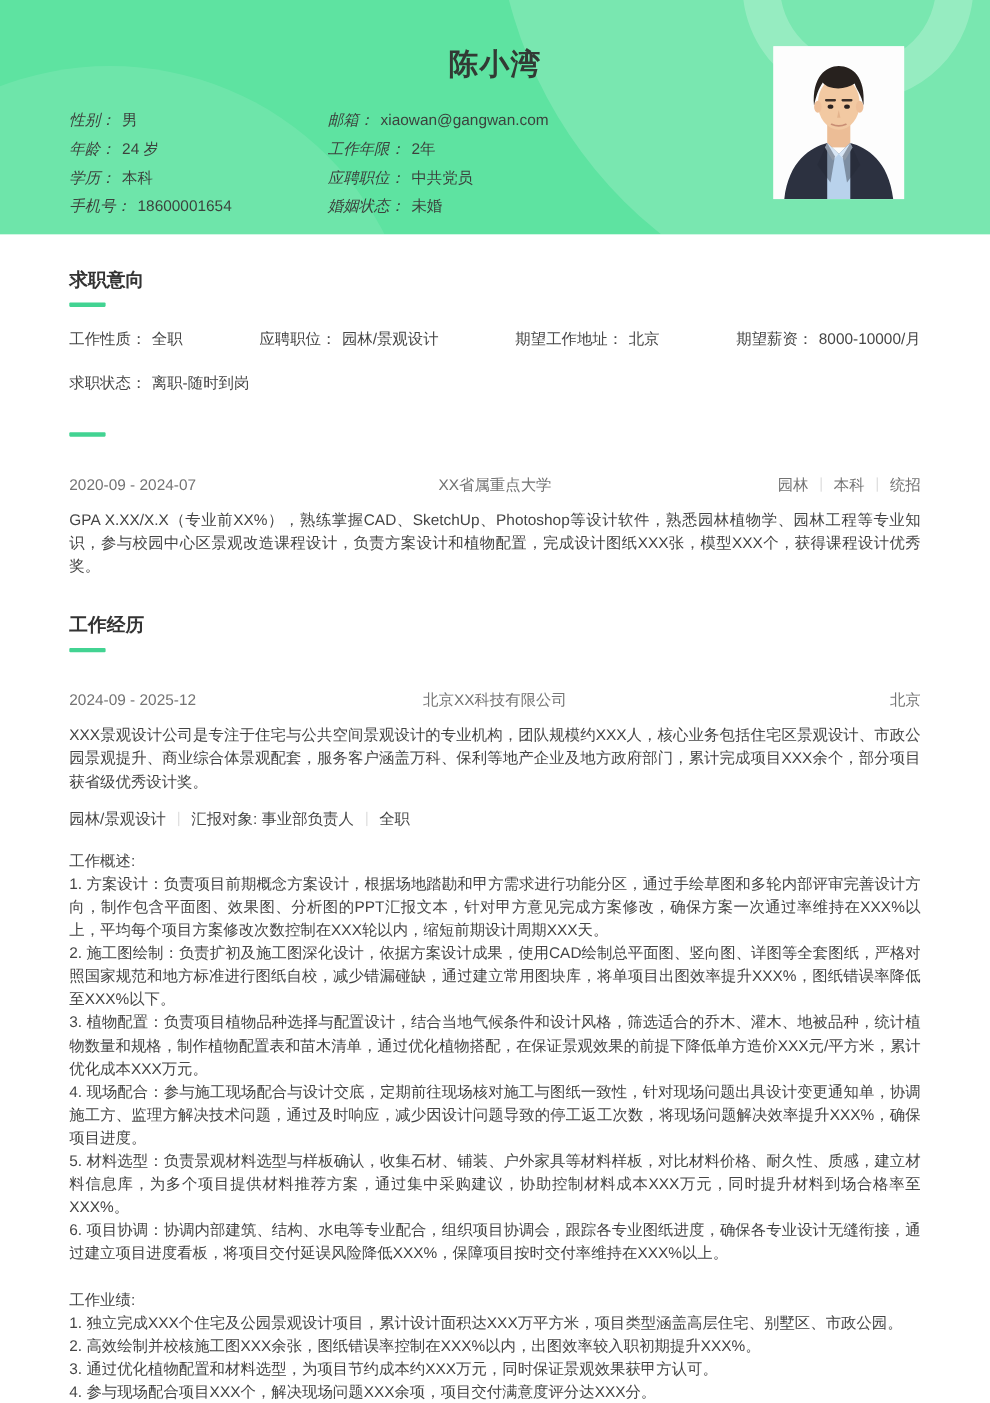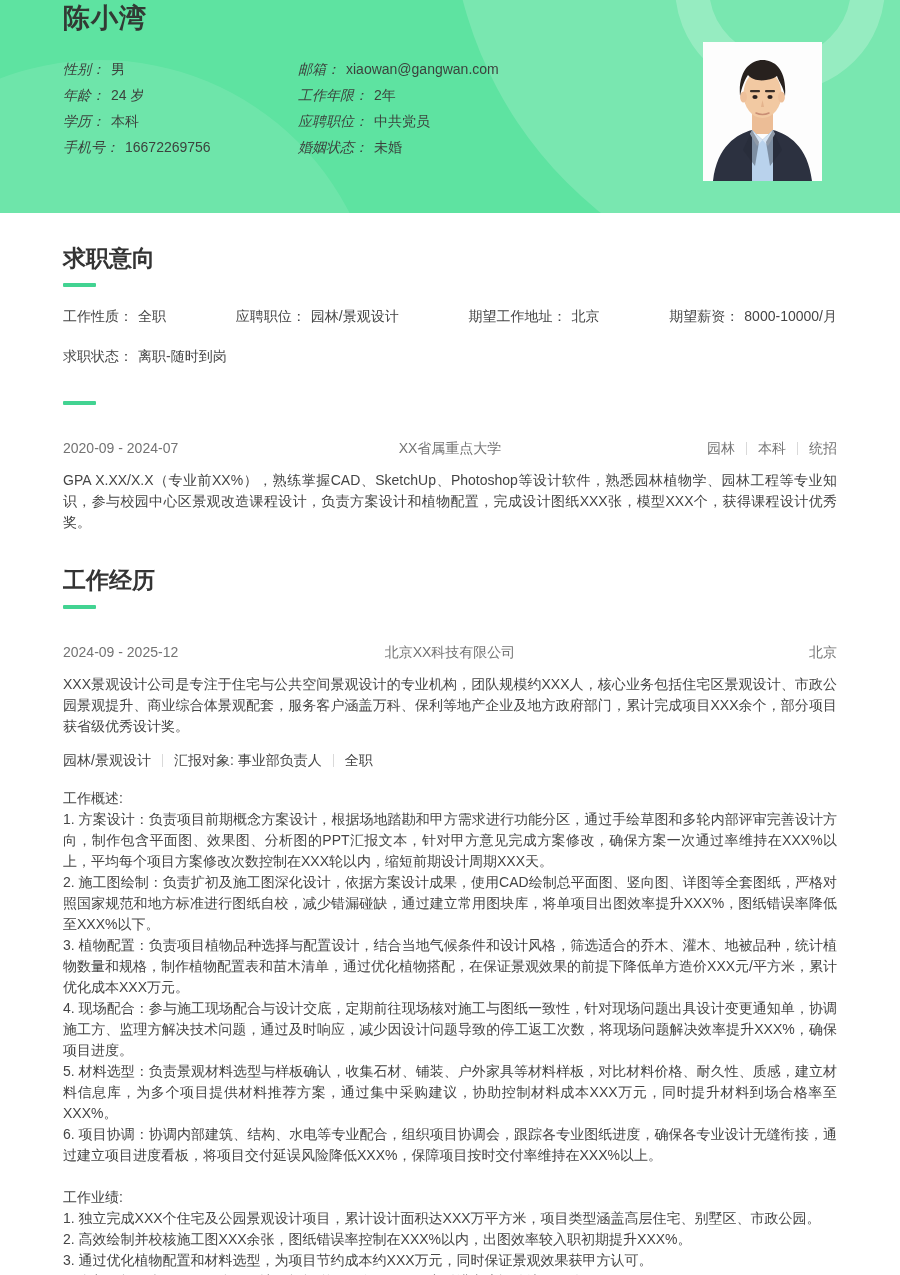--- a/index.html
+++ b/index.html
@@ -21,34 +21,34 @@
   .deco-ring {
     position:absolute; width:210px; height:210px; border-radius:50%;
     border:34px solid rgba(255,255,255,0.22); left:675px; top:-118px;
     background:transparent;
   }
   .deco-left-circle {
     position:absolute; width:560px; height:560px; border-radius:50%;
     background:rgba(255,255,255,0.10); left:-180px; top:60px;
   }
   .name {
-    position:relative; font-size:27px; font-weight:bold;
-    color:#323a34; letter-spacing:1px;
+    position:relative; padding-top:40px; font-size:27px; font-weight:bold;
+    color:#323a34; letter-spacing:1px;text-align:center;
   }
   .info-grid { position:relative; display:flex; margin-top:20px; }
   .info-col-left { width:235px; }
   .info-row { line-height:26px; color:#3c423d; white-space:nowrap; }
   .info-row .lbl { margin-right:6px;font-style:italic; }
   .photo {
     position:absolute; top:42px; right:78px; width:119px; height:139px;
     background:#ffffff; overflow:hidden;
   }
   
   .main { padding:0 63px; }
-  .sec-title { font-size:23px; font-weight:bold; color:#333333; }
+  .sec-title { font-size:17px; font-weight:bold; color:#333333; }
   .sec-underline { width:33px; height:4px; background:#42D392; margin-top:9px; border-radius:1px; }
   .sec-intention { margin-top:30px; }
   .fields-row { display:flex; justify-content:space-between; margin-top:19px; line-height:21px; }
   .fields-row2 { margin-top:19px; line-height:21px; }
   .fld .lbl { margin-right:5px; }
   .sec-education { margin-top:34px; }
   .meta-row { display:flex; align-items:center; margin-top:33px; line-height:21px; color:#737373; }
   .meta-left { width:220px; white-space:nowrap; }
   .meta-center { flex:1; text-align:center; white-space:nowrap; }
   .meta-right { width:220px; text-align:right; white-space:nowrap; }
@@ -68,21 +68,21 @@
   <div class="deco-ring"></div>
   <div class="deco-left-circle"></div>
 
   <div class="name">陈小湾</div>
 
   <div class="info-grid">
     <div class="info-col-left">
       <div class="info-row"><span class="lbl">性别：</span><span>男</span></div>
       <div class="info-row"><span class="lbl">年龄：</span><span>24 岁</span></div>
       <div class="info-row"><span class="lbl">学历：</span><span>本科</span></div>
-      <div class="info-row"><span class="lbl">手机号：</span><span>16672269756</span></div>
+      <div class="info-row"><span class="lbl">手机号：</span><span>18600001654</span></div>
     </div>
     <div class="info-col-right">
       <div class="info-row"><span class="lbl">邮箱：</span><span>xiaowan@gangwan.com</span></div>
       <div class="info-row"><span class="lbl">工作年限：</span><span>2年</span></div>
       <div class="info-row"><span class="lbl">应聘职位：</span><span>中共党员</span></div>
       <div class="info-row"><span class="lbl">婚姻状态：</span><span>未婚</span></div>
     </div>
   </div>
 
   <div class="photo">

